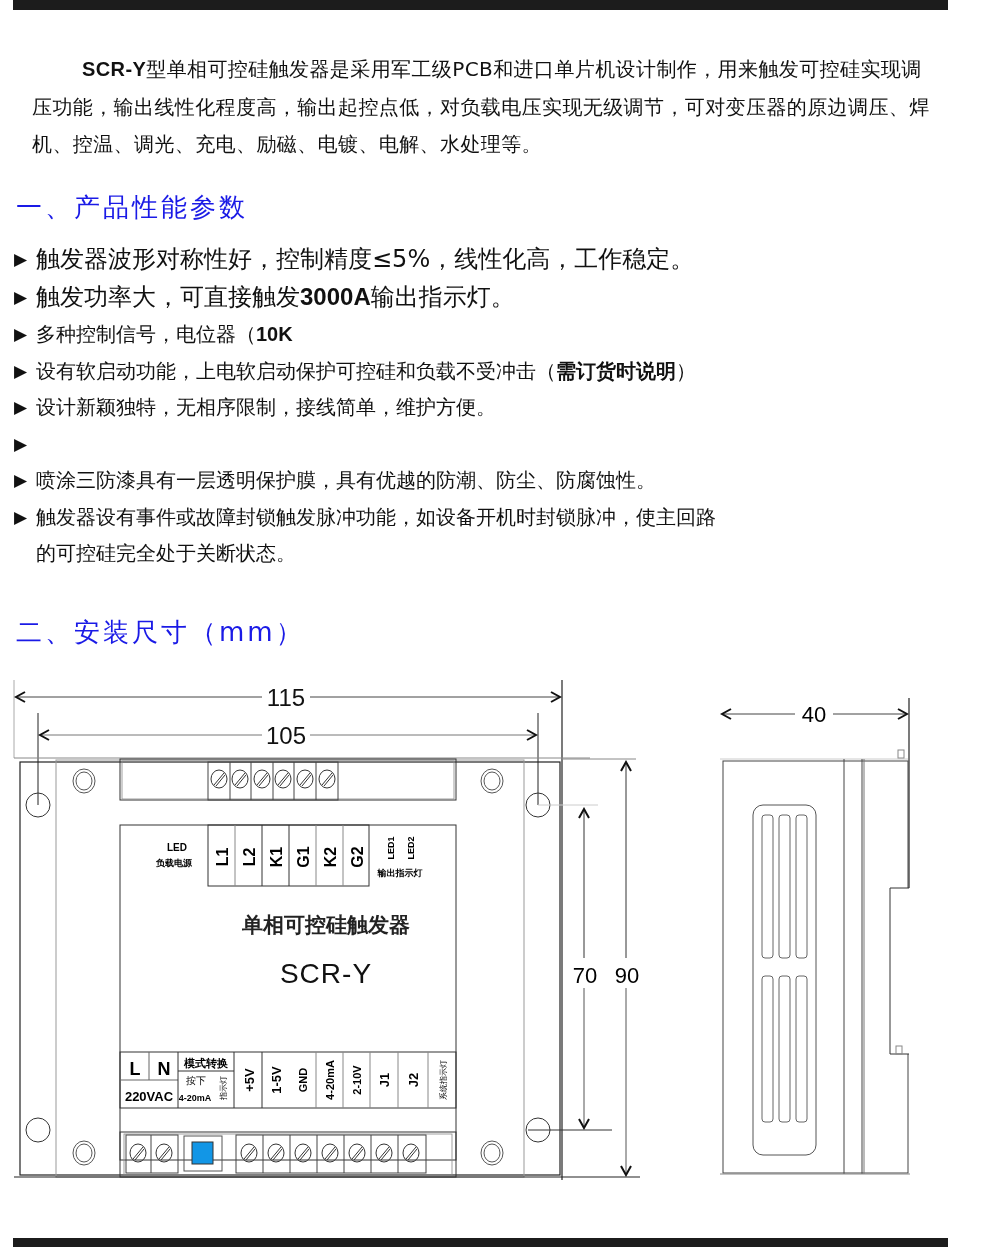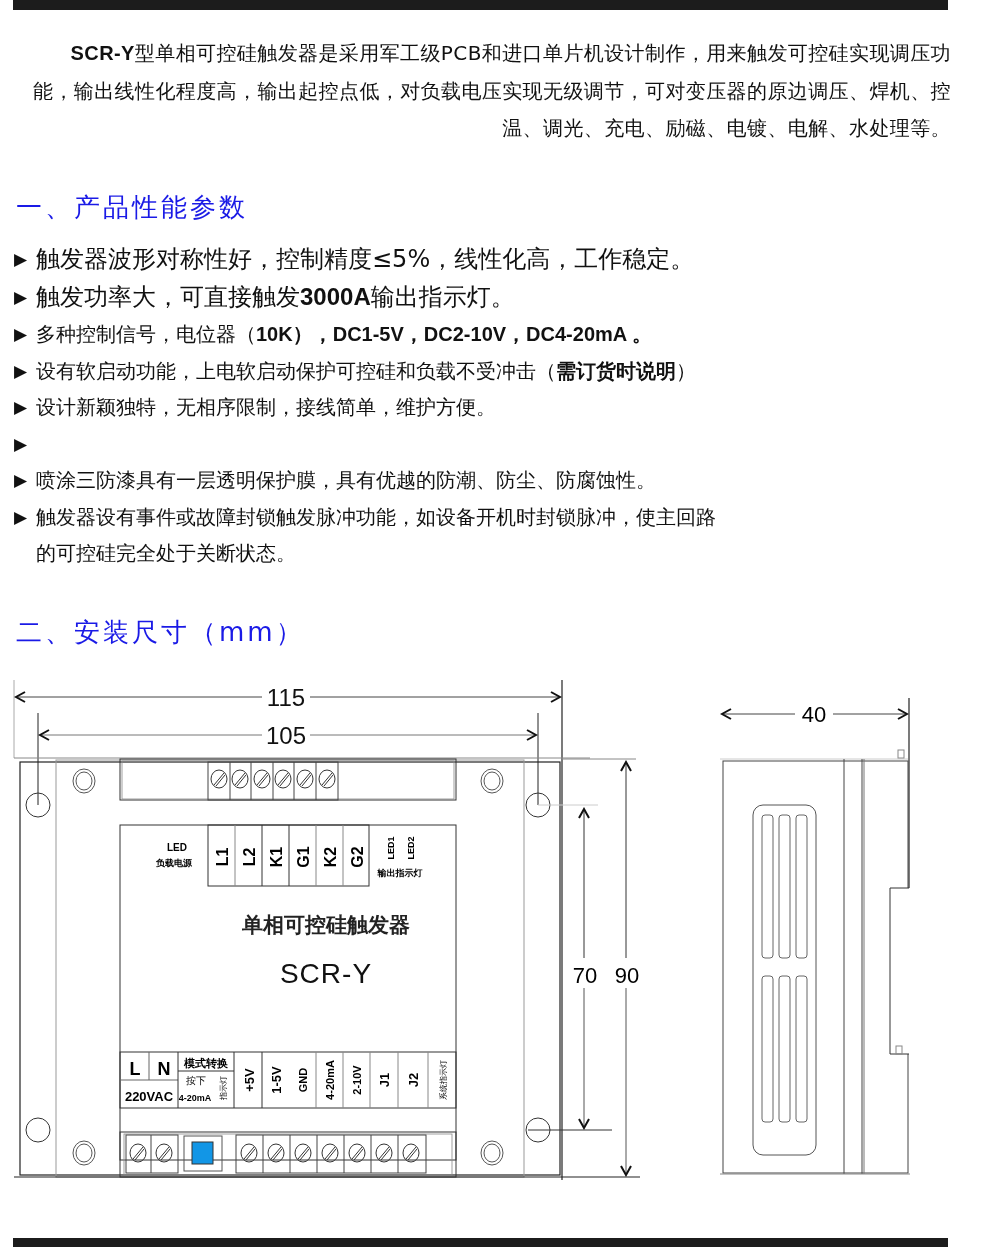--- a/index.html
+++ b/index.html
@@ -2,21 +2,21 @@
 <html><head>
 <meta charset="utf-8">
 <style>
   html, body { margin:0; padding:0; background:#ffffff; }
   body { width:1000px; height:1249px; position:relative; overflow:hidden;
          font-family:"DejaVu Sans", "Liberation Sans", sans-serif; color:#111; }
   .bar { position:absolute; left:13px; width:935px; background:#1c1c1c; }
   .bar.top { top:0; height:10px; }
   .bar.bottom { top:1238px; height:9px; }
   .intro { position:absolute; left:16px; top:35px; width:935px; font-size:20px; line-height:37.5px; letter-spacing:0.4px; }
-  .intro p { margin:0; text-indent:50px;text-align:right; }
+  .intro p { margin:16px; text-indent:50px; }
   .intro b { font-family:"Liberation Sans", sans-serif; font-weight:bold; }
   .heading { position:absolute; left:16px; font-size:26px; color:#1a1ae6; letter-spacing:3px; }
   .features { position:absolute; left:14px; top:240px; width:940px; }
   .feat { font-size:20px; line-height:36.5px; white-space:nowrap; display:flex; }
   .feat .tri { width:22px; flex:none; font-size:17px; }
   .feat.big { font-size:24px; line-height:38px; }
   .feat.cont { padding-left:22px; }
   .feat b { font-family:Liberation Sans, sans-serif; font-weight:bold; }
   svg text { font-family:"Liberation Sans", sans-serif; }
 </style>
@@ -39,21 +39,20 @@
   <div class="feat big">
       <span class="tri">▶</span>
       <span>触发功率大，可直接触发</span>
       <b>3000A</b>
       <span>输出指示灯。</span>
     </div>
   <div class="feat">
       <span class="tri">▶</span>
       <span>多种控制信号，电位器（</span>
       <b>10K</b>
-      <b>），DC1-5V，DC2-10V，DC4-20mA 。</b>
     </div>
   <div class="feat">
       <span class="tri">▶</span>
       <span>设有软启动功能，上电软启动保护可控硅和负载不受冲击（</span>
       <b>需订货时说明</b>
       <span>）</span>
     </div>
   <div class="feat">
       <span class="tri">▶</span>
       <span>设计新颖独特，无相序限制，接线简单，维护方便。</span>

